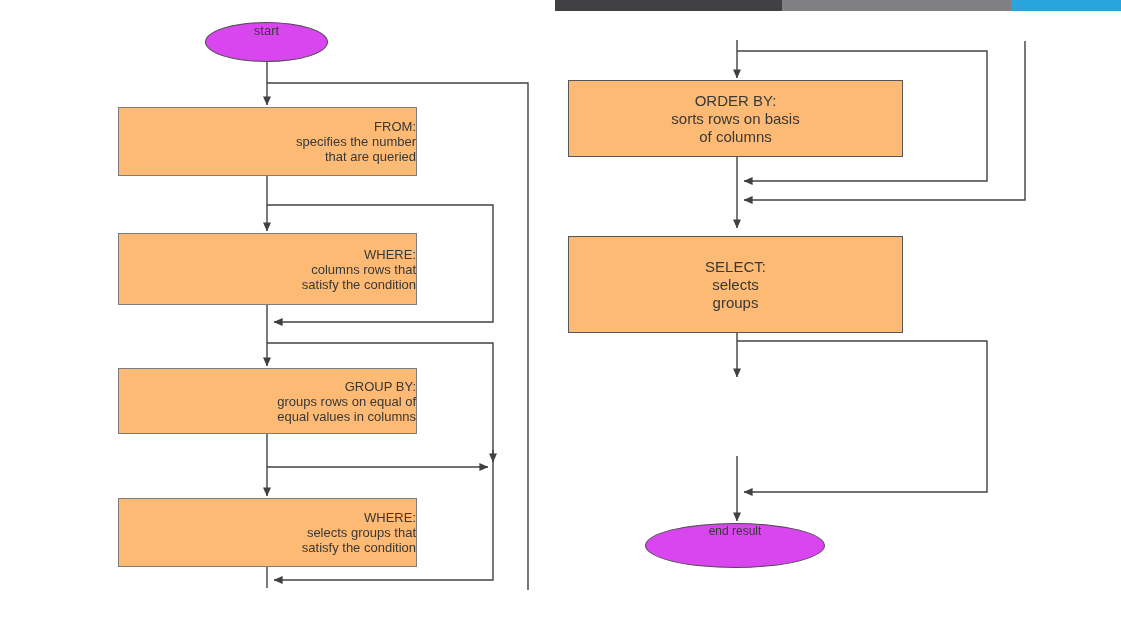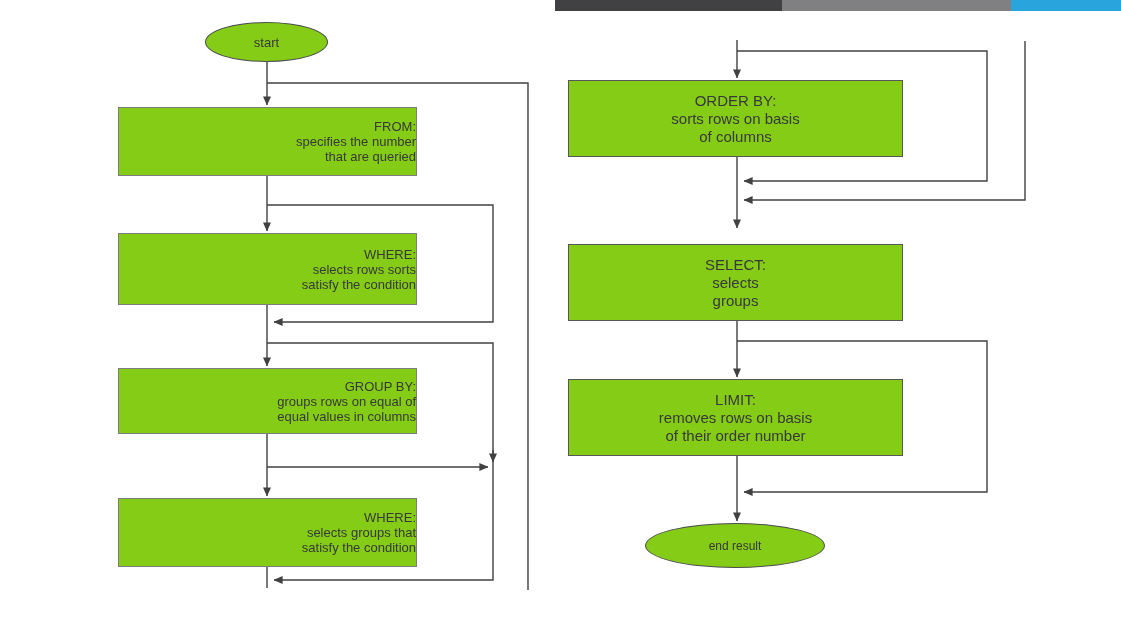--- a/index.html
+++ b/index.html
@@ -8,47 +8,47 @@
     width: 1121px;
     height: 621px;
     background: #ffffff;
     overflow: hidden;
     font-family: "Liberation Sans", sans-serif;
   }
   .bar-seg { position: absolute; top: 0; height: 11px; }
   svg.lines { position: absolute; left: 0; top: 0; width: 1121px; height: 621px; }
   .node {
     position: absolute;
-    background: #84cc16;
+    background: #fdba74;
     box-sizing: border-box;
     display: flex;
     flex-direction: column;
     align-items: center;
     justify-content: center;
     text-align: center;
     color: #383838;
   }
   .node.left-col {
     left: 118px; width: 299px;
     border: 1.5px solid #7d7d7d;
     font-size: 13px; line-height: 15px; align-items: flex-end;
   }
   .node.right-col {
     left: 568px; width: 335px;
     border: 1.5px solid #575757;
     font-size: 15px; line-height: 18px;
   }
   .oval {
     position: absolute;
-    background: #84cc16;
+    background: #d946ef;
     box-sizing: border-box;
     border: 1.5px solid #4c4c4c;
     border-radius: 50%;
     display: flex;
-    align-items: center;
+    align-items: flex-start;
     justify-content: center;
     color: #383838;
   }
   .oval.start { left: 205px; top: 22px; width: 123px; height: 40px; font-size: 13px; }
   .oval.end   { left: 645px; top: 523px; width: 180px; height: 45px; font-size: 12px; }
 </style>
 </head>
 <body>
 
 <div id="stage">
@@ -93,43 +93,38 @@
     <span>end result</span>
   </div>
 
   <div class="node left-col" style="top:107px; height:69px">
     <div>FROM:</div>
     <div>specifies the number</div>
     <div>that are queried</div>
   </div>
   <div class="node left-col" style="top:233px; height:72px">
     <div>WHERE:</div>
-    <div>selects rows sorts</div>
+    <div>columns rows that</div>
     <div>satisfy the condition</div>
   </div>
   <div class="node left-col" style="top:368px; height:66px">
     <div>GROUP BY:</div>
     <div>groups rows on equal of</div>
     <div>equal values in columns</div>
   </div>
   <div class="node left-col" style="top:498px; height:69px">
     <div>WHERE:</div>
     <div>selects groups that</div>
     <div>satisfy the condition</div>
   </div>
 
   <div class="node right-col" style="top:80px; height:77px">
     <div>ORDER BY:</div>
     <div>sorts rows on basis</div>
     <div>of columns</div>
   </div>
-  <div class="node right-col" style="top:244px; height:77px">
+  <div class="node right-col" style="top:236px; height:97px">
     <div>SELECT:</div>
     <div>selects</div>
     <div>groups</div>
-  </div>
-  <div class="node right-col" style="top:379px; height:77px">
-    <div>LIMIT:</div>
-    <div>removes rows on basis</div>
-    <div>of their order number</div>
   </div>
 
 </div>
 
 </body></html>

